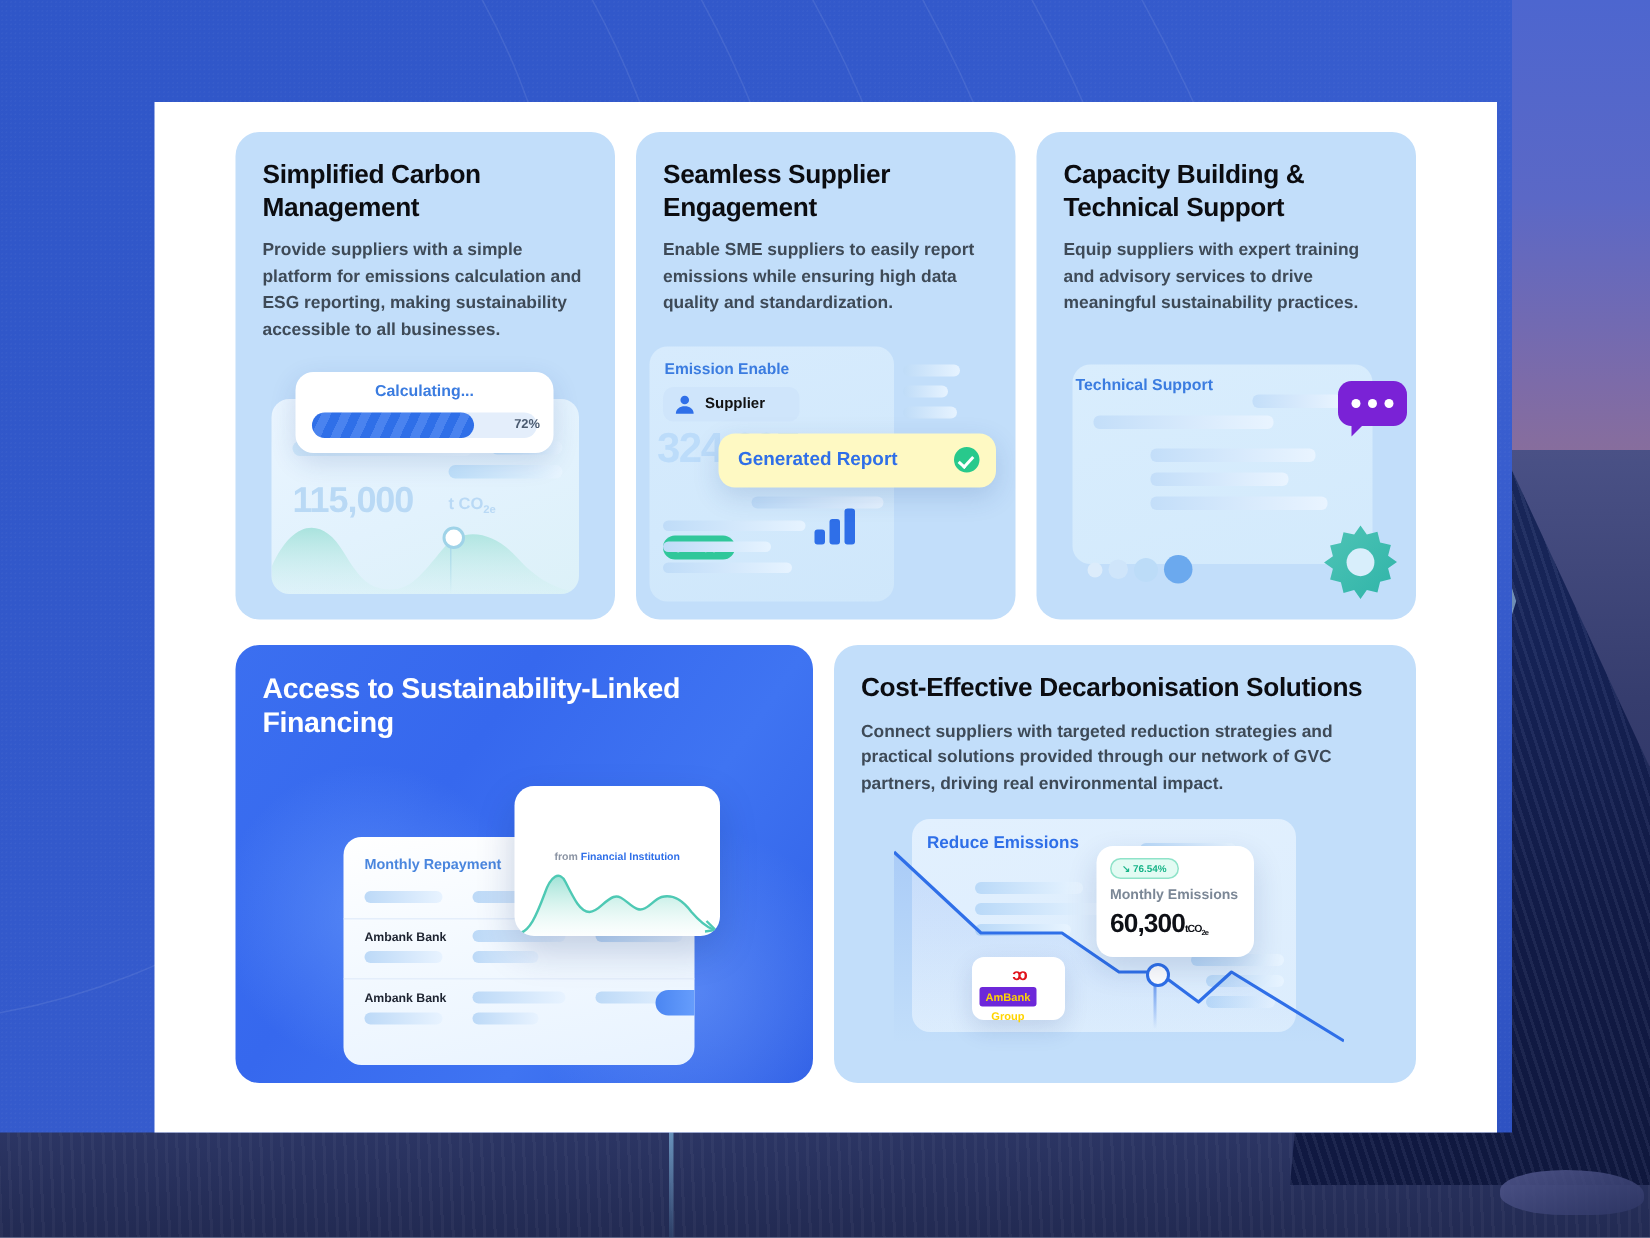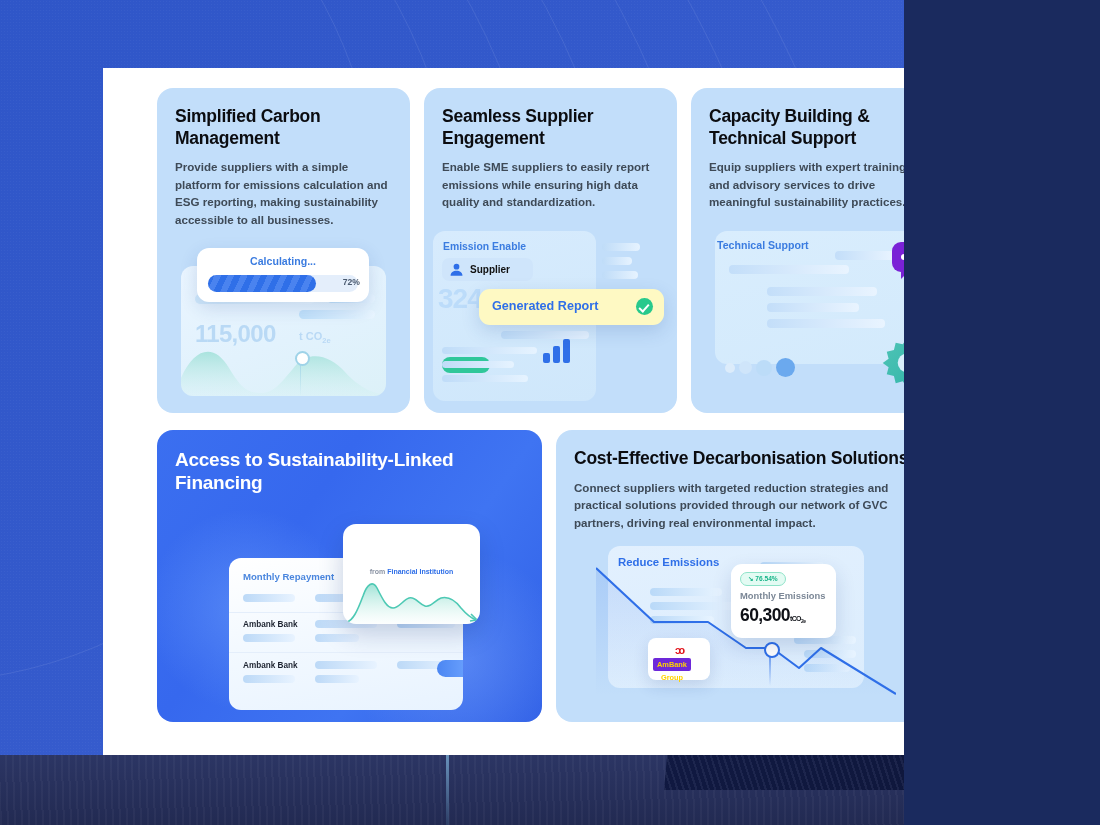--- a/index.html
+++ b/index.html
@@ -1,21 +1,21 @@
 <!DOCTYPE html>
 <html><head>
 <meta charset="utf-8">
 <style>
   html,body{margin:0;padding:0;}
   body{
     width:1100px;height:825px;overflow:hidden;
     font-family:"Liberation Sans", sans-serif;
     background:#1a2a5e;
   }
-  .screen{position:relative;width:904px;height:825px;overflow:hidden;}
+  .screen{position:relative;width:1100px;height:825px;overflow:hidden;}
 
   
   .wall{position:absolute;inset:0;
     background:
       linear-gradient(180deg,#5b6fd0 0%,#6a6bbf 22%,#8e6f9e 38%,#6f6b8e 46%,#3b4170 56%,#2a2f5c 70%,#232a55 100%);
   }
   .wall-sky{position:absolute;left:0;top:0;width:1100px;height:330px;
     background:linear-gradient(180deg,#4d66cf 0%,#5b68c6 40%,#7d6ba8 78%,#8e6f95 100%);}
   .wall-clouds{position:absolute;left:0;top:300px;width:1100px;height:330px;
     background:
@@ -115,21 +115,21 @@
   .a2-chart{position:absolute;left:119px;top:108px;display:flex;align-items:flex-end;gap:3px;}
   .a2-chart i{display:block;width:7px;border-radius:2px;background:#2f6fe8;}
   .a2-float{position:absolute;left:55px;top:58px;width:185px;height:36px;border-radius:11px;background:#fef9c3;
     box-shadow:0 6px 18px rgba(30,70,140,.17);}
   .a2-ftext{position:absolute;left:13px;top:10px;font-size:12.6px;font-weight:700;color:#2f6fe8;}
   .a2-check{position:absolute;right:11px;top:9px;width:17px;height:17px;border-radius:50%;background:#28c98c;}
   .a2-check:after{content:"";position:absolute;left:5px;top:4px;width:4px;height:8px;border:2px solid #fff;
     border-top:0;border-left:0;transform:rotate(42deg);}
 
   
-  .art3{position:absolute;left:0;right:0;bottom:16px;height:172px;}
+  .art3{position:absolute;left:0;right:0;bottom:4px;height:172px;}
   .a3-panel{position:absolute;left:24px;top:6px;width:200px;height:133px;border-radius:12px;
     background:linear-gradient(165deg,#d9edfd 0%,#d3eafc 100%);overflow:hidden;}
   .a3-title{position:absolute;left:26px;top:14px;font-size:10.6px;font-weight:700;color:#3b7ce0;z-index:3;}
   .a3-sk{position:absolute;border-radius:4px;background:linear-gradient(90deg,#c3def9,#e9f4ff);}
   .a3-float{position:absolute;left:8px;top:31px;width:132px;height:34px;border-radius:11px;background:#fff;
     box-shadow:0 6px 16px rgba(30,70,140,.16);z-index:4;}
   .a3-av{position:absolute;left:7px;top:6px;width:22px;height:22px;border-radius:50%;
     background:linear-gradient(150deg,#cfe7fb,#eaf5ff);}
   .a3-ftext{position:absolute;left:36px;top:10px;font-size:10.2px;font-weight:700;color:#111;}
   .a3-bubble{position:absolute;right:6px;top:17px;width:46px;height:30px;border-radius:9px;background:#7a22d6;z-index:5;}

